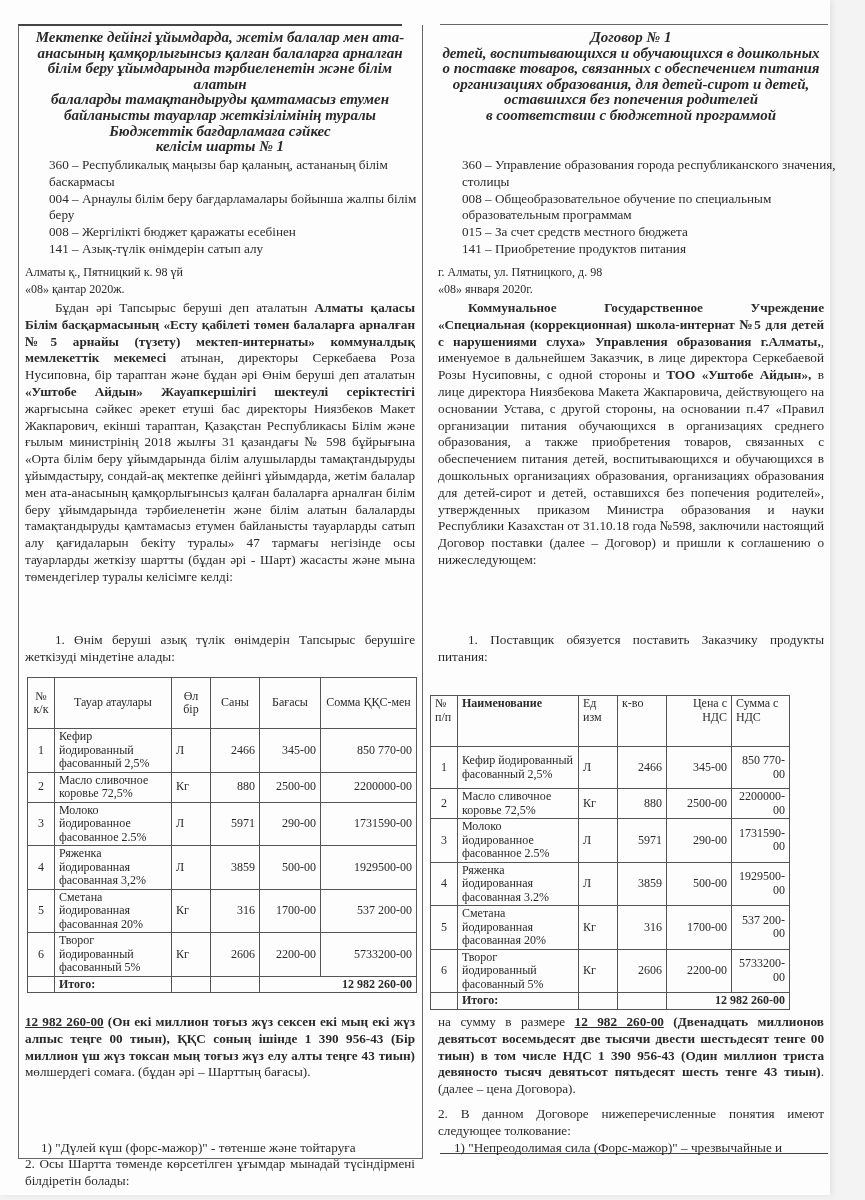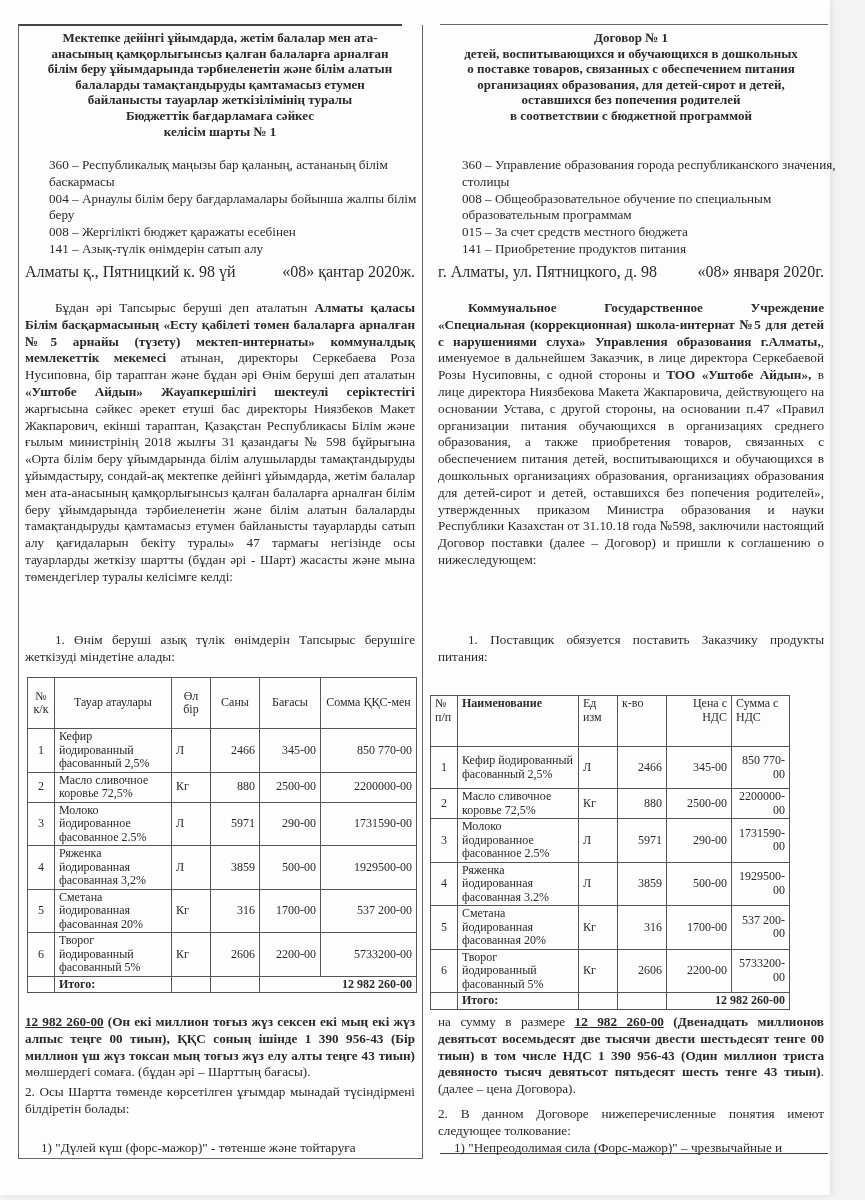--- a/index.html
+++ b/index.html
@@ -13,25 +13,25 @@
   }
   .topline { position:absolute; left:18px; top:24px; width:384px; height:2px; background:#444; }
   .topline2 { position:absolute; left:440px; top:24px; width:388px; height:1px; background:#666; }
   .frame {
     position:absolute; left:18px; top:25px; width:403px; height:1133px;
     border-left:1px solid #666; border-right:1px solid #666; border-bottom:1px solid #666;
   }
   .col { position:absolute; top:0; font-size:13.2px; line-height:16.8px; }
   .col.left { left:25px; width:390px; }
   .col.right { left:438px; width:386px; }
-  .title { position:absolute; text-align:center; font-weight:bold; line-height:15.6px; font-size:13px; }
+  .title { position:absolute; text-align:center; font-weight:bold; line-height:15.6px; font-size:15px;font-style:italic; }
   .left .title { top:30px; left:0; width:390px; }
   .right .title { top:30px; left:0; width:386px; font-weight:bold; }
   .codes { position:absolute; top:157px; left:0; width:100%; font-size:13.2px; line-height:16.8px;margin-left:24px; }
-  .dateline { position:absolute; top:243px; left:0; width:100%; display:flex; justify-content:space-between; font-size:16px; }
+  .dateline { position:absolute; top:243px; left:0; width:100%; display:flex; justify-content:space-between; font-size:12px;flex-direction:column; }
   .para { position:absolute; left:0; width:100%; text-align:justify; font-size:13.2px; line-height:16.8px; }
   .para.indent { text-indent:30px; }
   b { font-weight:bold; }
   table.goods {
     position:absolute; border-collapse:collapse; font-size:12px; line-height:13.5px;
   }
   table.goods td, table.goods th { border:1px solid #555; padding:1px 4px; vertical-align:middle; }
   table.goods th { font-weight:normal; }
   .num { text-align:right; }
   .ctr { text-align:center; }
@@ -134,21 +134,21 @@
             <td style="font-weight: bold;"></td>
             <td style="font-weight: bold;">Итого:</td>
             <td style="font-weight: bold;"></td>
             <td style="font-weight: bold;"></td>
             <td class="num" colspan="2" style="font-weight: bold;">12 982 260-00</td>
           </tr>
         </tbody>
     </table>
 
     <div class="para" style="top:1014px;"><b class="u">12 982 260-00</b><b> (Он екі миллион тоғыз жүз сексен екі мың екі жүз алпыс  теңге 00 тиын), ҚҚС соның ішінде 1 390 956-43 (Бір миллион үш жүз токсан мың тоғыз жүз елу алты  теңге 43 тиын)</b><span> мөлшердегі сомаға. (бұдан әрі – Шарттың бағасы).</span></div>
-    <div class="para" style="top:1084px;">2. Осы Шартта төменде көрсетілген ұғымдар мынадай түсіндірмені білдіретін болады:</div>
+    <div class="para" style="top:1156px;">2. Осы Шартта төменде көрсетілген ұғымдар мынадай түсіндірмені білдіретін болады:</div>
     <div class="para indent" style="top:1140px; text-indent:16px;">1) "Дүлей күш (форс-мажор)" - төтенше және тойтаруға</div>
   </div>
 
   <div class="col right">
     <div class="title">
       <div>Договор № 1</div>
       <div>детей, воспитывающихся и обучающихся в дошкольных</div>
       <div>о поставке товаров, связанных с обеспечением питания</div>
       <div>организациях образования, для детей-сирот и детей,</div>
       <div>оставшихся без попечения родителей</div>

